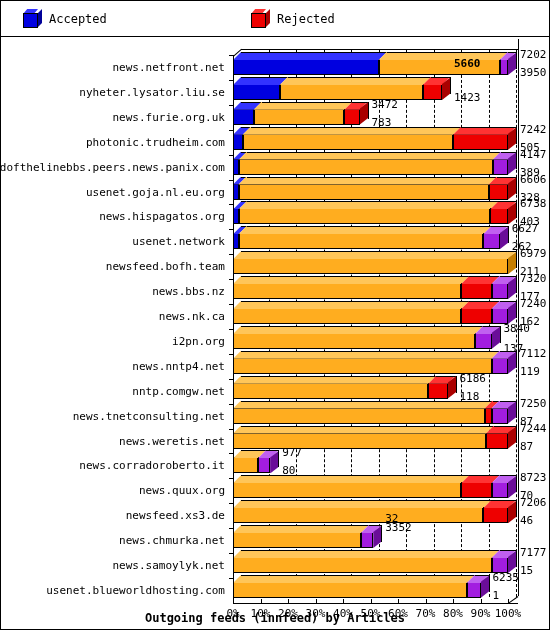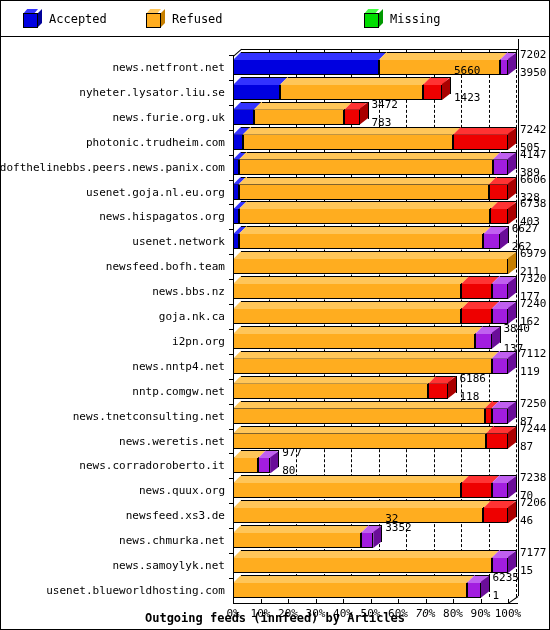--- a/index.html
+++ b/index.html
@@ -162,35 +162,27 @@
 
   <div id="legend">
       <div class="legend-item" style="position: absolute; left: 22px; top: 0px; height: 35px;">
         <span class="legend-cube">
           <span class="top" style="background: rgb(51, 51, 255); clip-path: polygon(0px 100%, 28% 0px, 100% 0px, 72% 100%);"></span>
           <span class="side" style="background: rgb(0, 0, 153); clip-path: polygon(0px 26%, 100% 0px, 100% 74%, 0px 100%);"></span>
           <span class="front" style="background: rgb(0, 0, 224);"></span>
         </span>
         <span class="legend-label">Accepted</span>
       </div>
-      <div class="legend-item" style="position: absolute; left: 145px; top: 0px; height: 35px;">
+      <div class="legend-item" style="position: absolute; left: 250px; top: 0px; height: 35px;">
         <span class="legend-cube">
-          <span class="top" style="background: rgb(255, 198, 89); clip-path: polygon(0px 100%, 28% 0px, 100% 0px, 72% 100%);"></span>
-          <span class="side" style="background: rgb(198, 127, 0); clip-path: polygon(0px 26%, 100% 0px, 100% 74%, 0px 100%);"></span>
-          <span class="front" style="background: rgb(255, 173, 31);"></span>
+          <span class="top" style="background: rgb(255, 51, 51); clip-path: polygon(0px 100%, 28% 0px, 100% 0px, 72% 100%);"></span>
+          <span class="side" style="background: rgb(170, 0, 0); clip-path: polygon(0px 26%, 100% 0px, 100% 74%, 0px 100%);"></span>
+          <span class="front" style="background: rgb(238, 0, 0);"></span>
         </span>
-        <span class="legend-label">Refused</span>
-      </div>
-      <div class="legend-item" style="position: absolute; left: 363px; top: 0px; height: 35px;">
-        <span class="legend-cube">
-          <span class="top" style="background: rgb(68, 255, 68); clip-path: polygon(0px 100%, 28% 0px, 100% 0px, 72% 100%);"></span>
-          <span class="side" style="background: rgb(0, 153, 0); clip-path: polygon(0px 26%, 100% 0px, 100% 74%, 0px 100%);"></span>
-          <span class="front" style="background: rgb(0, 221, 0);"></span>
-        </span>
-        <span class="legend-label">Missing</span>
+        <span class="legend-label">Rejected</span>
       </div>
     </div>
 
   <div id="plot">
     <div id="axis-vline" style="left: 517px; top: 2px; height: 556.8px;"></div>
     <div id="axis-baseline" style="left: 232px; top: 565.8px; width: 285px;"></div>
     <div id="grid-layer">
         <div class="tick" style="left: 232px; top: 561.8px; height: 5px;"></div>
         <div class="gridline" style="left: 267.5px; top: 13px; height: 546.8px;"></div>
         <div class="tick" style="left: 259.5px; top: 561.8px; height: 5px;"></div>
@@ -227,21 +219,21 @@
         <div class="cat-label" style="top: 148.5px; right: 324px;">usenet.goja.nl.eu.org</div>
         <div class="tick" style="left: 228px; top: 142.5px; width: 5px; height: 1px;"></div>
         <div class="cat-label" style="top: 173.4px; right: 324px;">news.hispagatos.org</div>
         <div class="tick" style="left: 228px; top: 167.4px; width: 5px; height: 1px;"></div>
         <div class="cat-label" style="top: 198.3px; right: 324px;">usenet.network</div>
         <div class="tick" style="left: 228px; top: 192.3px; width: 5px; height: 1px;"></div>
         <div class="cat-label" style="top: 223.2px; right: 324px;">newsfeed.bofh.team</div>
         <div class="tick" style="left: 228px; top: 217.2px; width: 5px; height: 1px;"></div>
         <div class="cat-label" style="top: 248.1px; right: 324px;">news.bbs.nz</div>
         <div class="tick" style="left: 228px; top: 242.1px; width: 5px; height: 1px;"></div>
-        <div class="cat-label" style="top: 273px; right: 324px;">goja.nk.ca</div>
+        <div class="cat-label" style="top: 273px; right: 324px;">news.nk.ca</div>
         <div class="tick" style="left: 228px; top: 267px; width: 5px; height: 1px;"></div>
         <div class="cat-label" style="top: 297.9px; right: 324px;">i2pn.org</div>
         <div class="tick" style="left: 228px; top: 291.9px; width: 5px; height: 1px;"></div>
         <div class="cat-label" style="top: 322.8px; right: 324px;">news.nntp4.net</div>
         <div class="tick" style="left: 228px; top: 316.8px; width: 5px; height: 1px;"></div>
         <div class="cat-label" style="top: 347.7px; right: 324px;">nntp.comgw.net</div>
         <div class="tick" style="left: 228px; top: 341.7px; width: 5px; height: 1px;"></div>
         <div class="cat-label" style="top: 372.6px; right: 324px;">news.tnetconsulting.net</div>
         <div class="tick" style="left: 228px; top: 366.6px; width: 5px; height: 1px;"></div>
         <div class="cat-label" style="top: 397.5px; right: 324px;">news.weretis.net</div>
@@ -293,21 +285,21 @@
             <div style="position: absolute; left: 8px; top: -7px; width: 143px; height: 1px; background: rgb(0, 0, 0);"></div>
           </div>
           <div class="seg" style="left: 421.75px; top: 46.9px; width: 19.25px; height: 16px;">
             <div class="face" style="background: rgb(238, 0, 0); height: 16px;"></div>
             <div class="topface" style="left: 0px; top: -7px; width: 27.25px; height: 8px; background: rgb(255, 51, 51); border: none; clip-path: polygon(29.3578% 0px, 100% 0px, 70.6422% 100%, 0px 100%);"></div>
             <div style="position: absolute; left: 8px; top: -7px; width: 19.25px; height: 1px; background: rgb(0, 0, 0);"></div>
           </div>
           <div style="position: absolute; left: 441px; top: 39.9px; width: 9px; height: 23px; background: rgb(170, 0, 0); clip-path: polygon(0px 30.4348%, 100% 0px, 100% 69.5652%, 0px 100%);"></div>
           <div style="position: absolute; left: 449px; top: 39.9px; width: 1px; height: 17px; background: rgb(0, 0, 0);"></div>
         </div>
-        <div class="val-label" style="left: 453px; top: 27px;">5660</div>
+        <div class="val-label" style="left: 453px; top: 20px; font-weight: bold;">5660</div>
         <div class="val-label" style="left: 453px; top: 53.9px;">1423</div>
         <div class="bar-row">
           <div class="seg" style="left: 232px; top: 71.8px; width: 20.625px; height: 16px;">
             <div class="face" style="background: rgb(0, 0, 224); height: 16px;"></div>
             <div class="topface" style="left: 0px; top: -7px; width: 28.625px; height: 8px; background: rgb(51, 51, 255); border: none; clip-path: polygon(27.9476% 0px, 100% 0px, 72.0524% 100%, 0px 100%);"></div>
             <div style="position: absolute; left: 8px; top: -7px; width: 20.625px; height: 1px; background: rgb(0, 0, 0);"></div>
           </div>
           <div class="seg" style="left: 252.625px; top: 71.8px; width: 90.75px; height: 16px;">
             <div class="face" style="background: rgb(255, 173, 31); height: 16px;"></div>
             <div class="topface" style="left: 0px; top: -7px; width: 98.75px; height: 8px; background: rgb(255, 198, 89); border: none; clip-path: polygon(8.10127% 0px, 100% 0px, 91.8987% 100%, 0px 100%);"></div>
@@ -594,21 +586,21 @@
             <div style="position: absolute; left: 8px; top: -7px; width: 30.25px; height: 1px; background: rgb(0, 0, 0);"></div>
           </div>
           <div class="seg" style="left: 490.5px; top: 445.3px; width: 16.5px; height: 16px;">
             <div class="face" style="background: rgb(162, 29, 224); height: 16px;"></div>
             <div class="topface" style="left: 0px; top: -7px; width: 24.5px; height: 8px; background: rgb(192, 96, 240); border: none; clip-path: polygon(32.6531% 0px, 100% 0px, 67.3469% 100%, 0px 100%);"></div>
             <div style="position: absolute; left: 8px; top: -7px; width: 16.5px; height: 1px; background: rgb(0, 0, 0);"></div>
           </div>
           <div style="position: absolute; left: 507px; top: 438.3px; width: 9px; height: 23px; background: rgb(106, 13, 153); clip-path: polygon(0px 30.4348%, 100% 0px, 100% 69.5652%, 0px 100%);"></div>
           <div style="position: absolute; left: 515px; top: 438.3px; width: 1px; height: 17px; background: rgb(0, 0, 0);"></div>
         </div>
-        <div class="val-label" style="left: 519px; top: 434.3px;">7238</div>
+        <div class="val-label" style="left: 519px; top: 434.3px;">8723</div>
         <div class="val-label" style="left: 519px; top: 452.3px;">70</div>
         <div class="bar-row">
           <div class="seg" style="left: 232px; top: 470.2px; width: 250.25px; height: 16px;">
             <div class="face" style="background: rgb(255, 173, 31); height: 16px;"></div>
             <div class="topface" style="left: 0px; top: -7px; width: 258.25px; height: 8px; background: rgb(255, 198, 89); border: none; clip-path: polygon(3.09777% 0px, 100% 0px, 96.9022% 100%, 0px 100%);"></div>
             <div style="position: absolute; left: 8px; top: -7px; width: 250.25px; height: 1px; background: rgb(0, 0, 0);"></div>
           </div>
           <div class="seg" style="left: 482.25px; top: 470.2px; width: 24.75px; height: 16px;">
             <div class="face" style="background: rgb(238, 0, 0); height: 16px;"></div>
             <div class="topface" style="left: 0px; top: -7px; width: 32.75px; height: 8px; background: rgb(255, 51, 51); border: none; clip-path: polygon(24.4275% 0px, 100% 0px, 75.5725% 100%, 0px 100%);"></div>
@@ -669,21 +661,21 @@
         <div class="val-label" style="left: 491.5px; top: 551.9px;">1</div>
       </div>
     <div id="xticks-layer">
         <div class="xtick-label" style="left: 210px; top: 569.8px; width: 44px;">0%</div>
         <div class="xtick-label" style="left: 237.5px; top: 569.8px; width: 44px;">10%</div>
         <div class="xtick-label" style="left: 265px; top: 569.8px; width: 44px;">20%</div>
         <div class="xtick-label" style="left: 292.5px; top: 569.8px; width: 44px;">30%</div>
         <div class="xtick-label" style="left: 320px; top: 569.8px; width: 44px;">40%</div>
         <div class="xtick-label" style="left: 347.5px; top: 569.8px; width: 44px;">50%</div>
         <div class="xtick-label" style="left: 375px; top: 569.8px; width: 44px;">60%</div>
-        <div class="xtick-label" style="left: 402.5px; top: 569.8px; width: 44px; font-style: italic;">70%</div>
+        <div class="xtick-label" style="left: 402.5px; top: 569.8px; width: 44px;">70%</div>
         <div class="xtick-label" style="left: 430px; top: 569.8px; width: 44px;">80%</div>
         <div class="xtick-label" style="left: 457.5px; top: 569.8px; width: 44px;">90%</div>
         <div class="xtick-label" style="left: 485px; top: 569.8px; width: 44px;">100%</div>
       </div>
   <div style="position: absolute; left: 232px; top: 19px; width: 1px; height: 546.8px; background: rgb(0, 0, 0);"></div>
       <div class="axis-skew" style="left: 507px; top: 565.8px; width: 12.2066px; transform: rotate(-34.992deg);"></div>
       <div class="axis-skew" style="left: 232px; top: 19px; width: 10.6301px; transform: rotate(-41.1859deg);"></div>
       <div style="position: absolute; left: 240px; top: 12px; width: 277px; height: 1px; background: rgb(0, 0, 0);"></div>
     </div>
 

